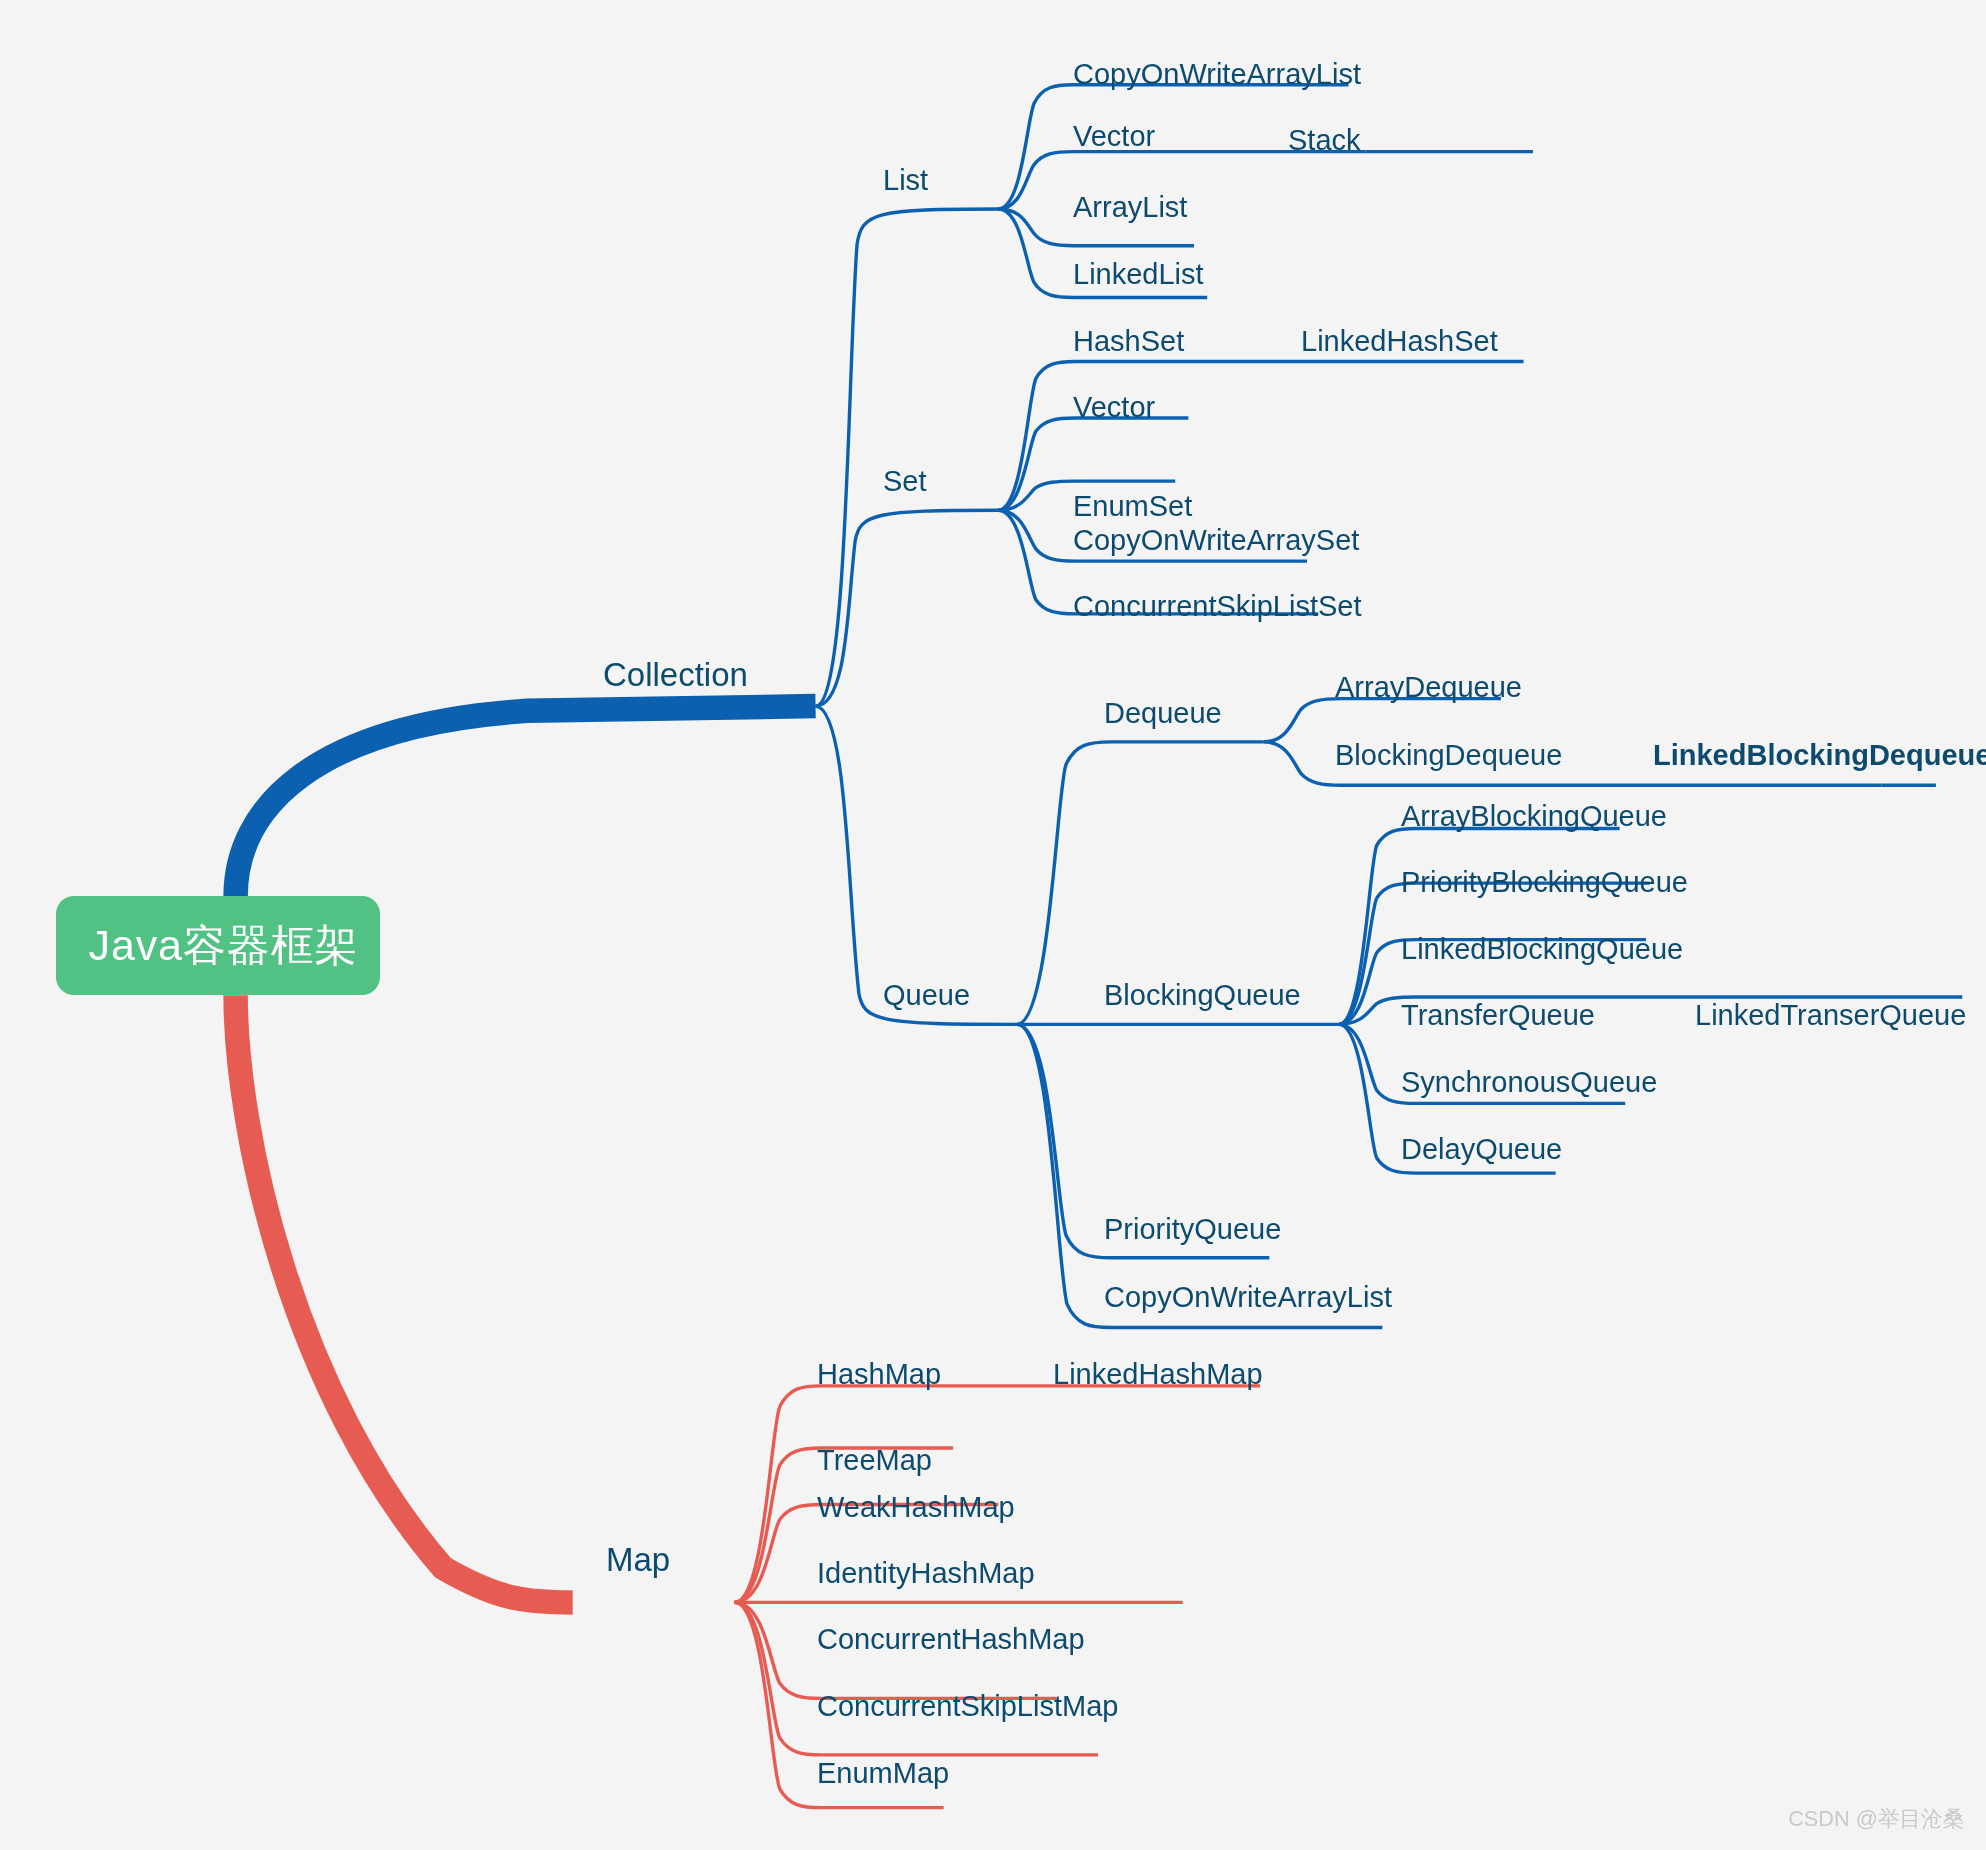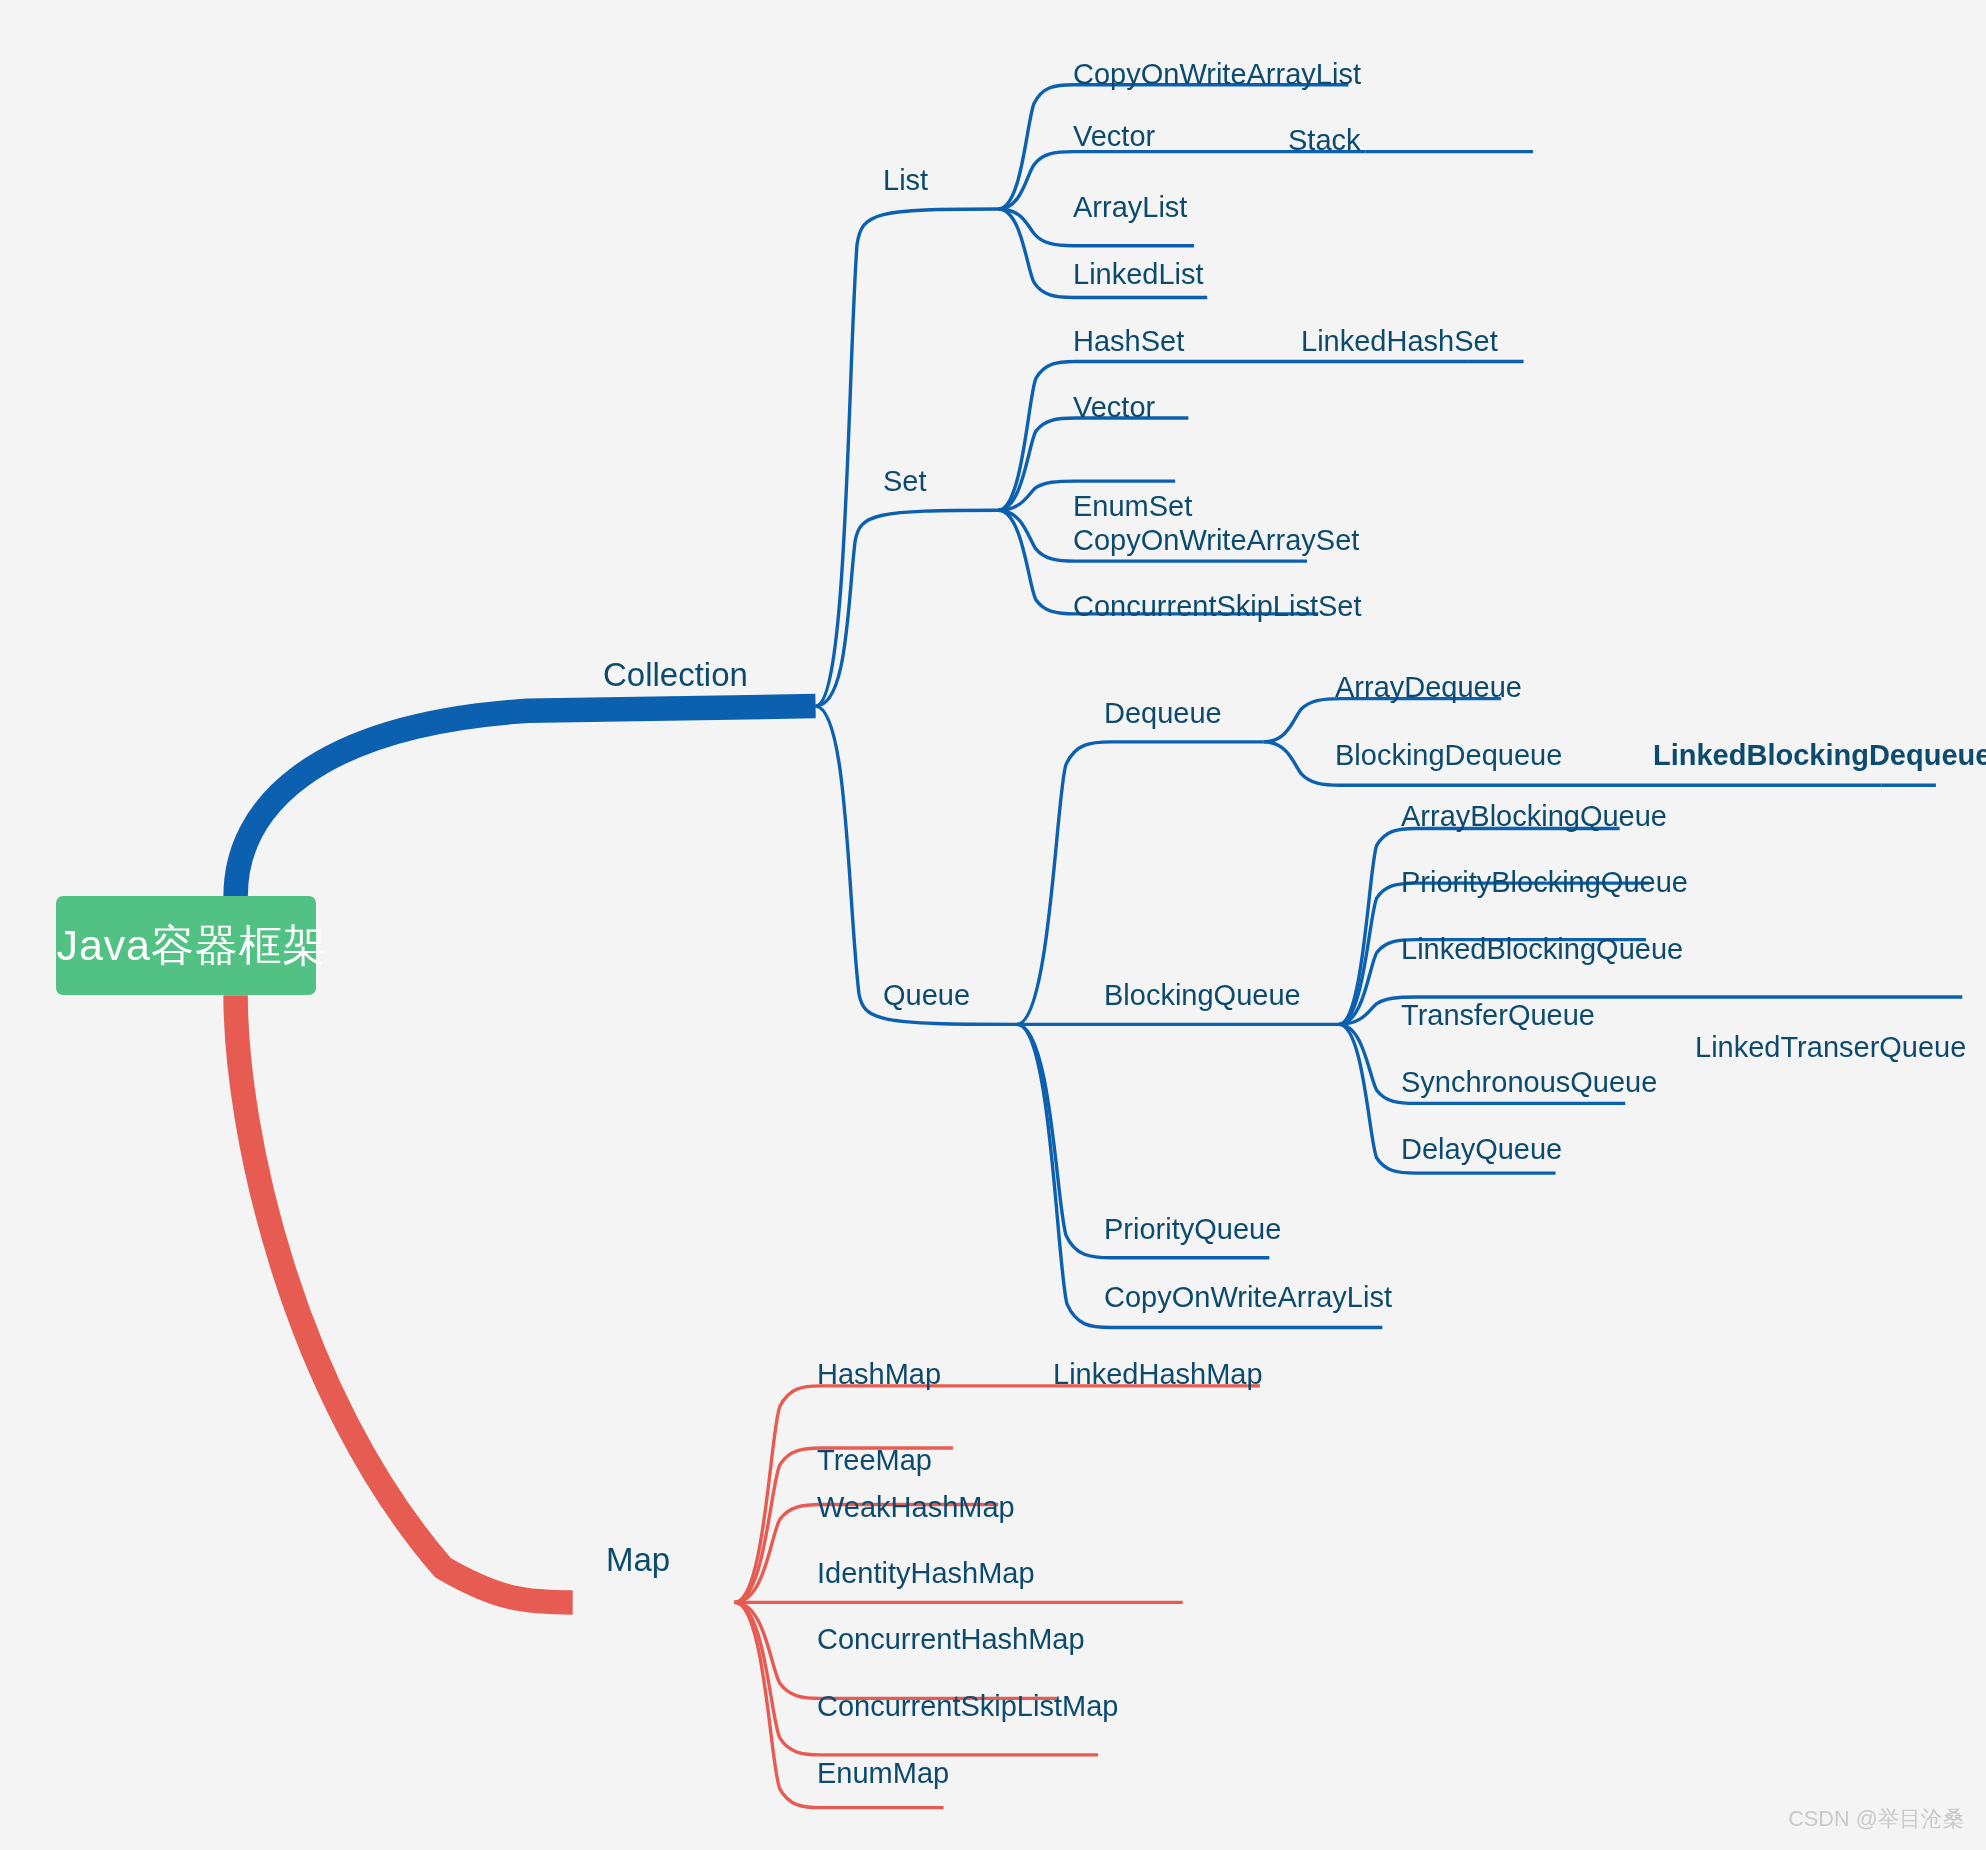--- a/index.html
+++ b/index.html
@@ -11,23 +11,23 @@
     color:#0c4a6e;
     font-size:29px;
     line-height:32px;
     white-space:nowrap;
     font-family:"Liberation Sans","DejaVu Sans",sans-serif;
   }
   .node-label.l1{font-size:33px;}
   #root-node{
     position:absolute;
     left:56px; top:896px;
-    width:260px; height:99px;
+    width:324px; height:99px;
     background:#52c184;
-    border-radius:7px;
+    border-radius:18px;
     display:flex; align-items:center; justify-content:center;
     box-sizing:border-box;
     padding-left:11px;
   }
   #root-node .root-text{
     color:#ffffff;
     font-size:43px;
     letter-spacing:0.9px;
     font-family:"Liberation Sans","DejaVu Sans",sans-serif;
     white-space:nowrap;
@@ -132,21 +132,21 @@
   <div class="node-label" style="left:1104px; top:1281px;">CopyOnWriteArrayList</div>
 
   <div class="node-label" style="left:1335px; top:671px;">ArrayDequeue</div>
   <div class="node-label" style="left:1335px; top:739px;">BlockingDequeue</div>
   <div class="node-label" style="left:1653px; top:739px;font-weight:bold;">LinkedBlockingDequeue</div>
 
   <div class="node-label" style="left:1401px; top:800px;">ArrayBlockingQueue</div>
   <div class="node-label" style="left:1401px; top:866px;">PriorityBlockingQueue</div>
   <div class="node-label" style="left:1401px; top:933px;">LinkedBlockingQueue</div>
   <div class="node-label" style="left:1401px; top:999px;">TransferQueue</div>
-  <div class="node-label" style="left:1695px; top:999px;margin-top:32px;">LinkedTranserQueue</div>
+  <div class="node-label" style="left:1695px; top:999px;">LinkedTranserQueue</div>
   <div class="node-label" style="left:1401px; top:1066px;">SynchronousQueue</div>
   <div class="node-label" style="left:1401px; top:1133px;">DelayQueue</div>
 
   <div class="node-label" style="left:817px; top:1358px;">HashMap</div>
   <div class="node-label" style="left:1053px; top:1358px;">LinkedHashMap</div>
   <div class="node-label" style="left:817px; top:1424px;margin-top:20px;">TreeMap</div>
   <div class="node-label" style="left:817px; top:1491px;">WeakHashMap</div>
   <div class="node-label" style="left:817px; top:1557px;">IdentityHashMap</div>
   <div class="node-label" style="left:817px; top:1623px;">ConcurrentHashMap</div>
   <div class="node-label" style="left:817px; top:1690px;">ConcurrentSkipListMap</div>

